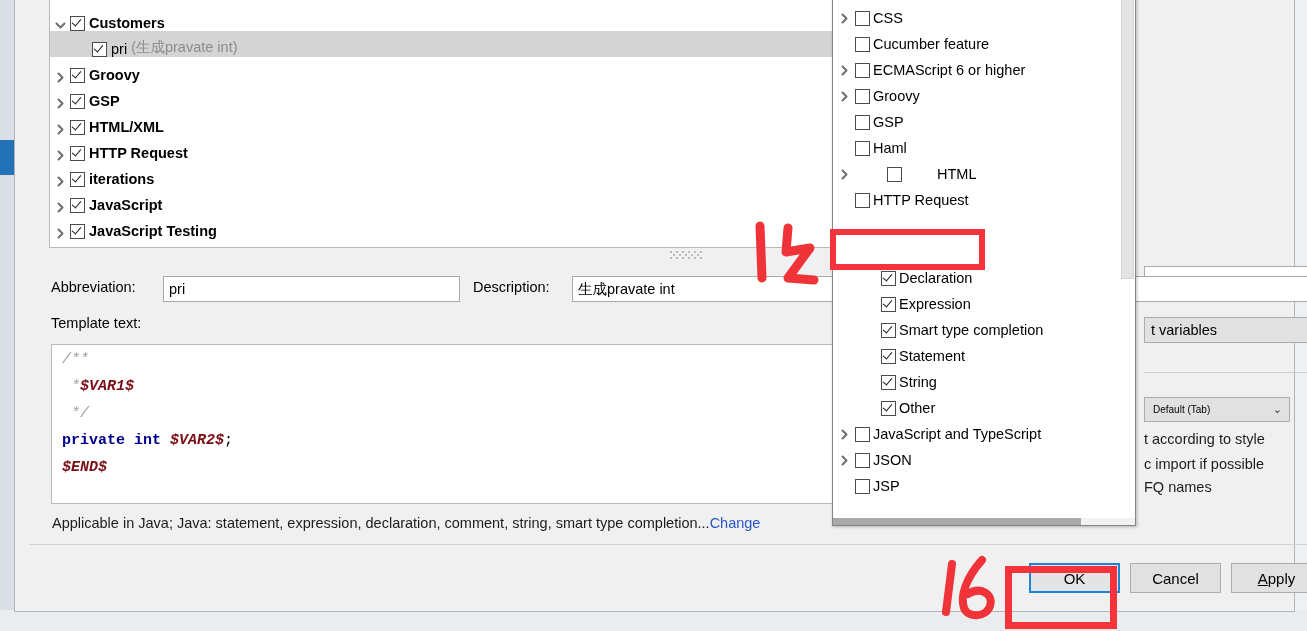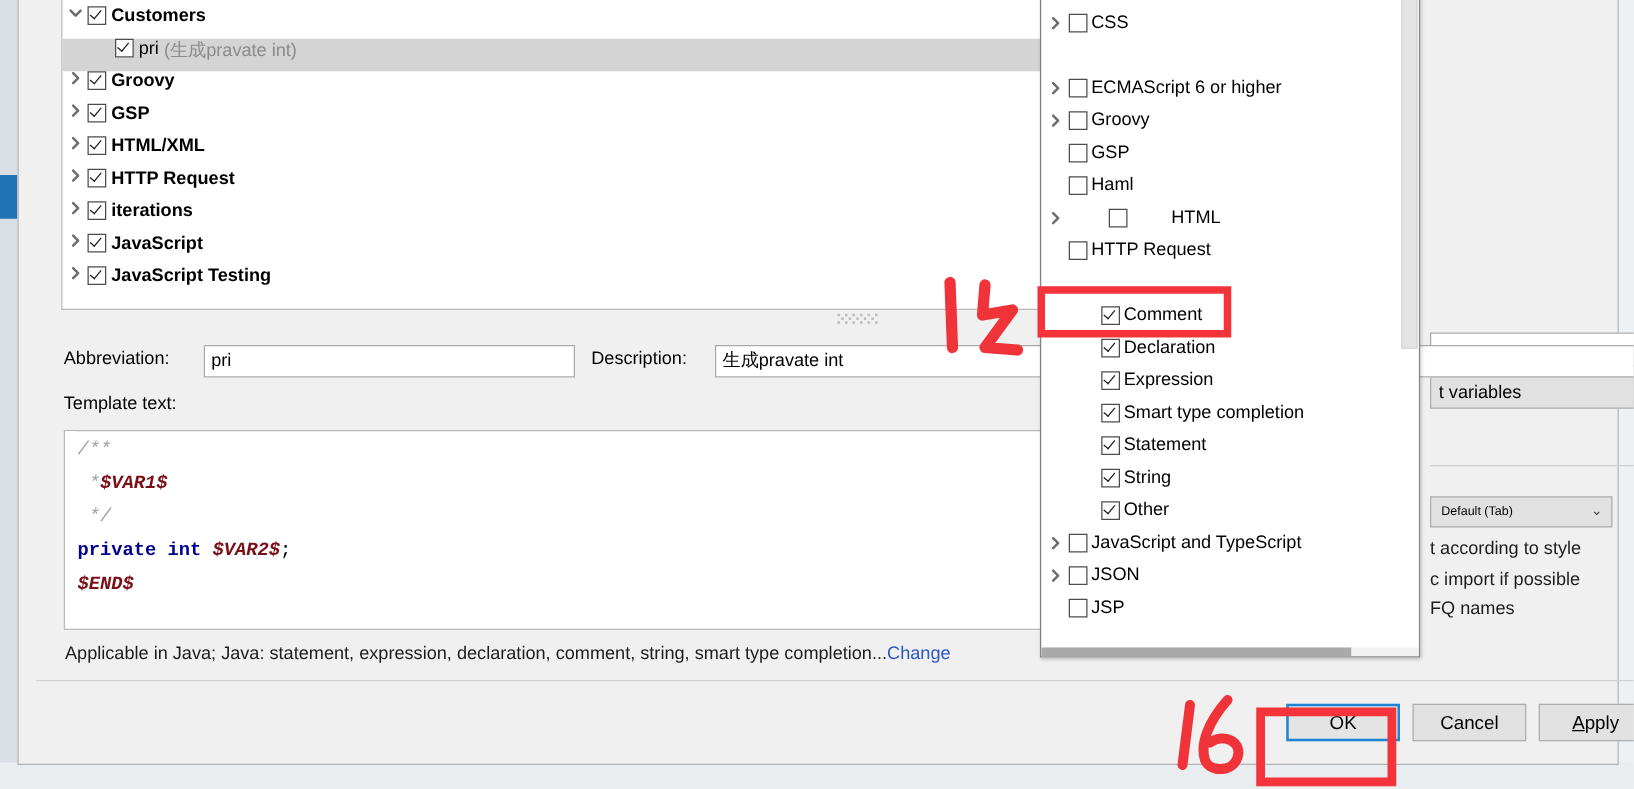--- a/index.html
+++ b/index.html
@@ -16,21 +16,21 @@
   #ide-backdrop{left:0;top:0;width:1307px;height:631px;background:#e9edf0;}
   #ide-left-strip{left:0;top:0;width:14px;height:610px;background:#d9dfe4;border-right:1px solid #c4c9cd;}
   #ide-left-marker{left:0;top:140px;width:14px;height:35px;background:#2272b6;}
   #ide-right-strip{left:1293px;top:0;width:14px;height:610px;background:#eef1f3;}
 
   
   #dialog{left:14px;top:-22px;width:1279px;height:632px;background:#f0f0f0;border:1px solid #b4b4b4;}
 
   
   #tree-panel{left:34px;top:0px;width:800px;height:268px;background:#fff;border:1px solid #b9b9b9;border-top:none;}
-  .tree-row{position:absolute;left:0;width:798px;height:26px;display:flex;align-items:flex-start;white-space:nowrap;}
+  .tree-row{position:absolute;left:0;width:798px;height:26px;display:flex;align-items:flex-end;white-space:nowrap;}
   .tree-row.sel{background:#d4d4d4;}
   .twisty{width:20px;text-align:center;color:#6e6e6e;font-size:13px;line-height:1;flex:0 0 20px;}
   .twisty svg{display:block;margin:auto;}
   .cbx{width:13px;height:13px;border:1px solid #4c4c4c;background:#fff;display:inline-block;position:relative;flex:0 0 13px;margin-right:4px;}
   .cbx.on::after{content:"";position:absolute;left:3px;top:0px;width:4px;height:8px;border:solid #1c1c1c;border-width:0 1.7px 1.7px 0;transform:rotate(40deg);}
   .tree-label{font-weight:bold;font-size:14.5px;color:#000;}
   .tree-label.plain{font-weight:normal;}
   .tree-desc{color:#8b8b8b;font-weight:normal;margin-left:4px;}
   #tree-splitter{left:655px;top:272px;width:32px;height:7px;opacity:.45;}
   .grip-dot{position:absolute;width:1.5px;height:1.5px;background:#808080;}
@@ -52,21 +52,21 @@
   .c-var{color:#7a0f16;font-style:italic;font-weight:bold;}
   .c-kw{color:#00008f;font-weight:bold;margin-top:16px;}
   .c-plain{color:#000;}
 
   
   #applicable{left:37px;top:536px;font-size:14.5px;color:#1c1c1c;}
   #applicable .lnk{color:#2b56c7;text-align:right;}
 
   
   #right-col-input{left:1129px;top:287px;width:164px;height:25px;background:#fff;border:1px solid #aaa;}
-  #btn-edit-vars{left:1129px;top:322px;width:164px;height:26px;background:#e1e1e1;border:1px solid #adadad;
+  #btn-edit-vars{left:1129px;top:338px;width:164px;height:26px;background:#e1e1e1;border:1px solid #adadad;
                  line-height:24px;padding-left:6px;box-sizing:border-box;font-size:14.5px;overflow:hidden;}
   #right-divider{left:1129px;top:393px;width:164px;height:1px;background:#cfcfcf;}
   #combo-tab{left:1129px;top:418px;width:146px;height:25px;background:#e1e1e1;border:1px solid #adadad;box-sizing:border-box;}
   #combo-tab .combo-text{position:absolute;left:8px;top:0;line-height:23px;font-size:10px;}
   #combo-tab .combo-arrow{position:absolute;right:7px;top:0;line-height:23px;color:#3a3a3a;font-size:11px;}
   .opt-line{position:absolute;left:1129px;font-size:14.5px;color:#1c1c1c;white-space:nowrap;}
 
   
   #popup{left:832px;top:-22px;width:302px;height:546px;background:#fff;border:1px solid #848484;
          box-shadow:1px 1px 3px rgba(0,0,0,.25);overflow:hidden;}
@@ -258,20 +258,25 @@
       </div>
       <div class="p-row" style="top: 26px;">
         <span class="p-twisty" style="margin-left: 0px;">
           <svg width="11" height="11" viewBox="0 0 11 11">
             <path d="M3.5 1.5 L7.5 5.5 L3.5 9.5" fill="none" stroke="#6e6e6e" stroke-width="2" stroke-linecap="round" stroke-linejoin="round"></path>
           </svg>
         </span>
         <span class="p-cbx"></span>
         <span>CSS</span>
       </div>
+      <div class="p-row" style="top: 52px;">
+        <span class="p-twisty" style="margin-left: 0px;"></span>
+        <span class="p-cbx"></span>
+        <span>Cucumber feature</span>
+      </div>
       <div class="p-row" style="top: 78px;">
         <span class="p-twisty" style="margin-left: 0px;">
           <svg width="11" height="11" viewBox="0 0 11 11">
             <path d="M3.5 1.5 L7.5 5.5 L3.5 9.5" fill="none" stroke="#6e6e6e" stroke-width="2" stroke-linecap="round" stroke-linejoin="round"></path>
           </svg>
         </span>
         <span class="p-cbx"></span>
         <span>ECMAScript 6 or higher</span>
       </div>
       <div class="p-row" style="top: 104px;">
@@ -299,25 +304,20 @@
             <path d="M3.5 1.5 L7.5 5.5 L3.5 9.5" fill="none" stroke="#6e6e6e" stroke-width="2" stroke-linecap="round" stroke-linejoin="round"></path>
           </svg>
         </span>
         <span class="p-cbx"></span>
         <span>HTML</span>
       </div>
       <div class="p-row" style="top: 208px;">
         <span class="p-twisty" style="margin-left: 0px;"></span>
         <span class="p-cbx"></span>
         <span>HTTP Request</span>
-      </div>
-      <div class="p-row" style="top: 260px;">
-        <span class="p-twisty" style="margin-left: 26px;"></span>
-        <span class="p-cbx on"></span>
-        <span>Comment</span>
       </div>
       <div class="p-row" style="top: 286px;">
         <span class="p-twisty" style="margin-left: 26px;"></span>
         <span class="p-cbx on"></span>
         <span>Declaration</span>
       </div>
       <div class="p-row" style="top: 312px;">
         <span class="p-twisty" style="margin-left: 26px;"></span>
         <span class="p-cbx on"></span>
         <span>Expression</span>

